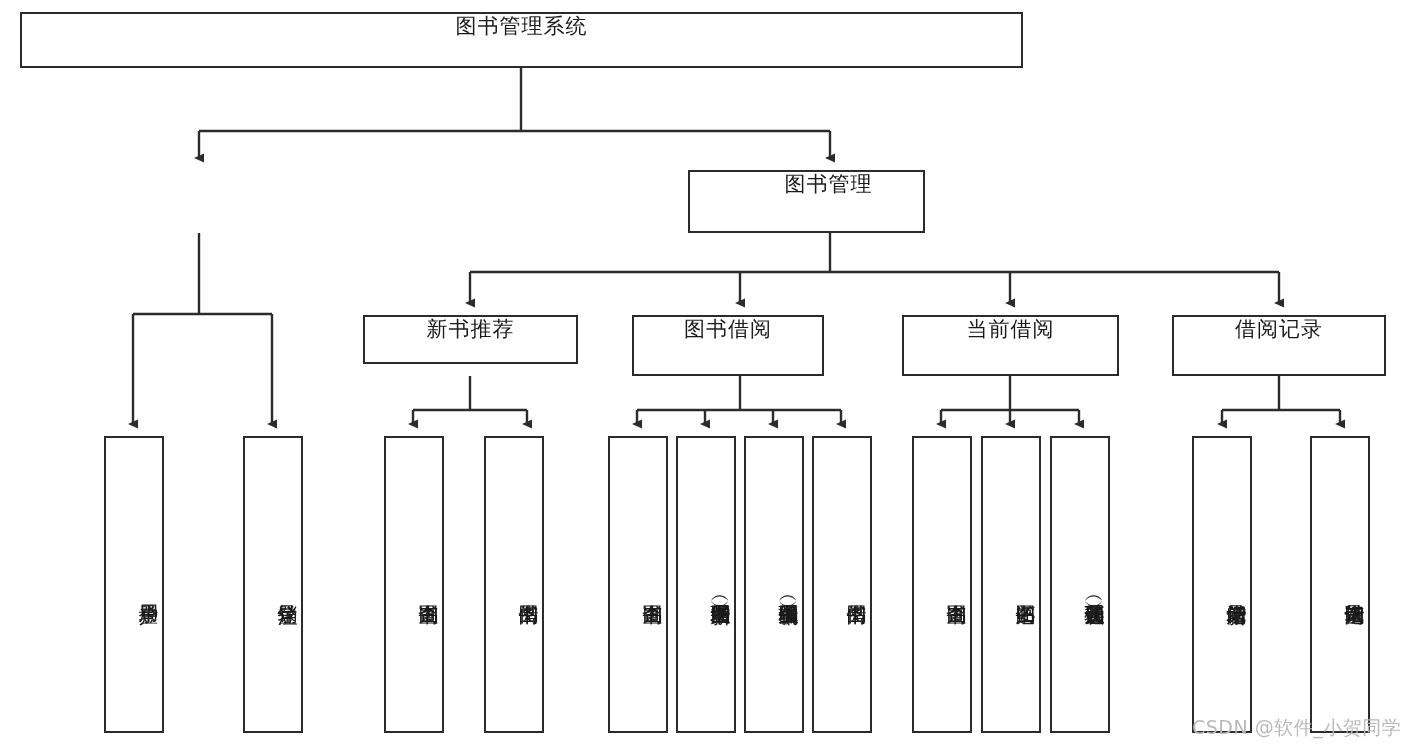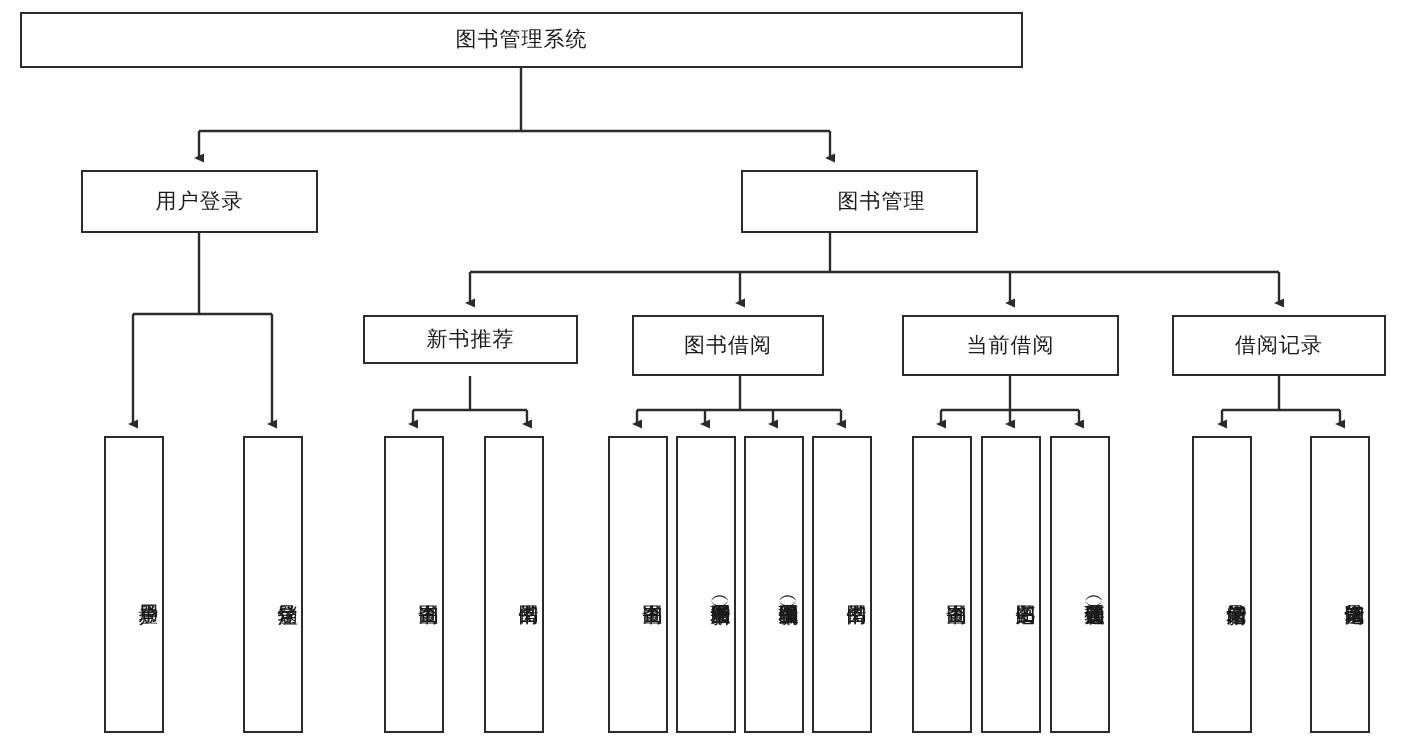--- a/index.html
+++ b/index.html
@@ -16,21 +16,21 @@
     height: 747px;
     background: #ffffff;
     overflow: hidden;
   }
   .node {
     position: absolute;
     box-sizing: border-box;
     border: 2px solid #2b2b2b;
     background: #ffffff;
     display: flex;
-    align-items: center;
+    align-items: flex-start;
     justify-content: center;
     color: #1a1a1a;
     text-align: center;
   }
   .node.horizontal {
     font-size: 21px;
     line-height: 1.2;
     letter-spacing: 1px;
   }
   .node.vertical {
@@ -120,24 +120,21 @@
       <path d="M1222,410 L1340,410"></path>
       <path d="M1222,410 L1222,424" marker-end="url(#arrow)"></path>
       <path d="M1340,410 L1340,424" marker-end="url(#arrow)"></path>
     </g>
   </svg>
 
   <div class="node horizontal root-node" style="left:20px; top:12px; width:1003px; height:56px;">
     <span>图书管理系统</span>
   </div>
 
-  <div class="node horizontal" style="left:81px; top:170px; width:237px; height:63px;">
-    <span>用户登录</span>
-  </div>
-  <div class="node horizontal" style="left:741px; top:170px; width:237px; height:63px;padding-left:44px;">
+  <div class="node horizontal" style="left:688px; top:170px; width:237px; height:63px;padding-left:44px;">
     <span>图书管理</span>
   </div>
 
   <div class="node horizontal" style="left:363px; top:315px; width:215px; height:49px;">
     <span>新书推荐</span>
   </div>
   <div class="node horizontal" style="left:632px; top:315px; width:192px; height:61px;">
     <span>图书借阅</span>
   </div>
   <div class="node horizontal" style="left:902px; top:315px; width:217px; height:61px;">
@@ -184,14 +181,15 @@
     <span class="vlabel">确认归还（管理员）</span>
   </div>
 
   <div class="node vertical" style="left:1192px; top:436px; width:60px; height:297px;">
     <span class="vlabel">新增借阅记录</span>
   </div>
   <div class="node vertical" style="left:1310px; top:436px; width:60px; height:297px;">
     <span class="vlabel">查询借阅记录</span>
   </div>
 
+  <div class="watermark" style="left:1192px; top:715px;">CSDN @软件_小贺同学</div>
 
 </div>
 
 </body></html>

